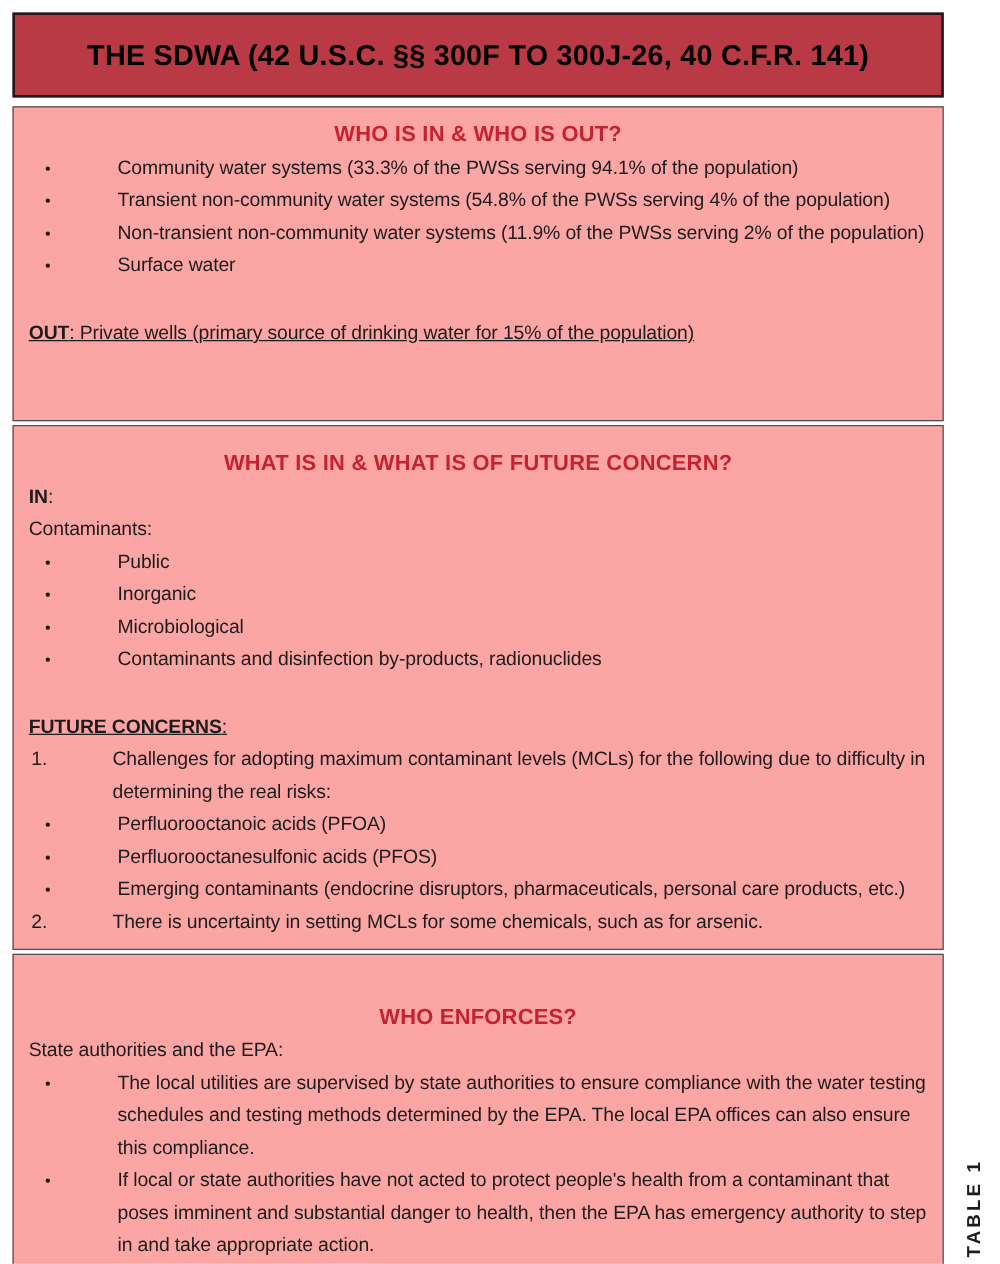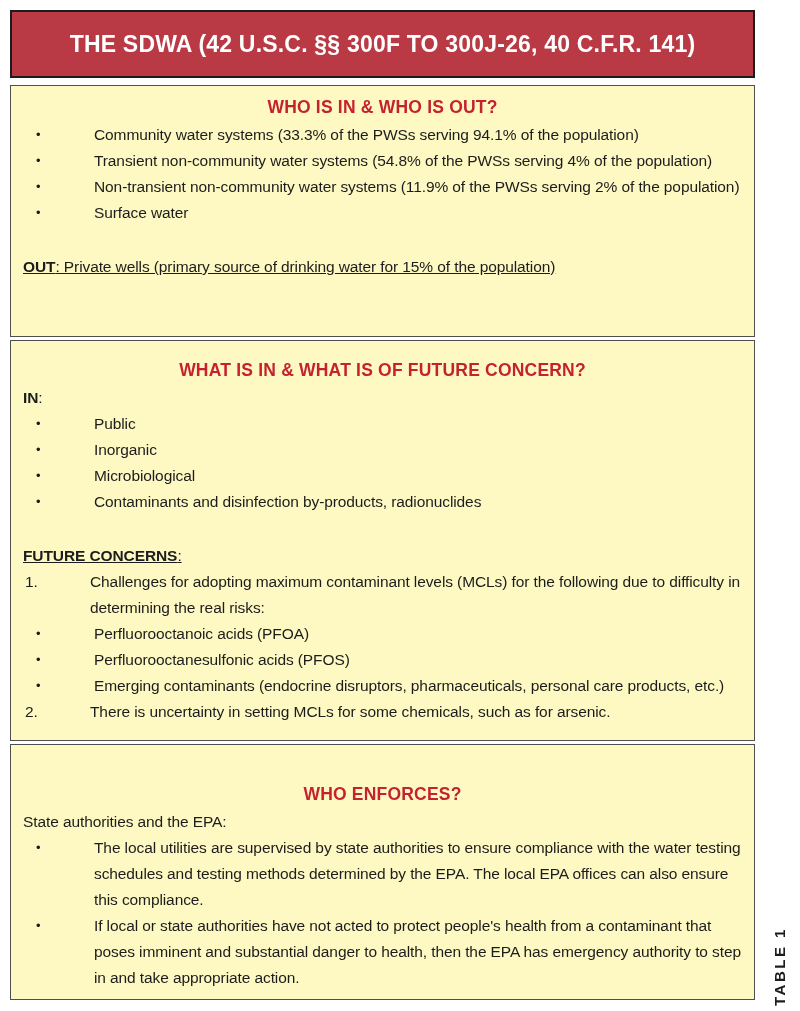--- a/index.html
+++ b/index.html
@@ -25,38 +25,38 @@
     width: 745px;
     height: 68px;
     box-sizing: border-box;
     background: #B93A44;
     border: 2px solid #1E1B1C;
     display: flex;
     align-items: center;
     justify-content: center;
   }
   .banner-title {
-    color: #ffffff;
+    color: #000000;
     font-size: 23px;
     font-weight: bold;
     letter-spacing: 0.2px;
     white-space: nowrap;
   }
   
   .sections {
     position: absolute;
     left: 10px;
     top: 85px;
     width: 745px;
   }
   .section {
     box-sizing: border-box;
     width: 745px;
     border: 1px solid #4F4F4F;
-    background: #fef9c3;
+    background: #fca5a5;
     margin-bottom: 3px;
     padding: 8px 12px 8px 12px;
     color: #1C1C1C;
     font-size: 15.5px;
     line-height: 26px;
     letter-spacing: -0.1px;
   }
   .section.s1 { min-height: 252px; }
   .section.s2 { min-height: 401px; padding-top: 16px; }
   .section.s3 { min-height: 253px; padding-top: 36px; margin-bottom: 0; }
@@ -145,20 +145,21 @@
             <span class="dot">•</span>
             <span class="li-text">Surface water</span>
           </li>
       </ul>
       <p class="gap-above"><span class="b">OUT</span><span>: Private wells (primary source of drinking water for 15% of the population)</span></p>
     </div>
 
     <div class="section s2">
       <h2 class="section-heading">WHAT IS IN &amp; WHAT IS OF FUTURE CONCERN?</h2>
       <p><span class="b">IN</span><span>:</span></p>
+      <p>Contaminants:</p>
       <ul>
         <li class="bullet-item">
             <span class="dot">•</span>
             <span class="li-text">Public</span>
           </li>
         <li class="bullet-item">
             <span class="dot">•</span>
             <span class="li-text">Inorganic</span>
           </li>
         <li class="bullet-item">

